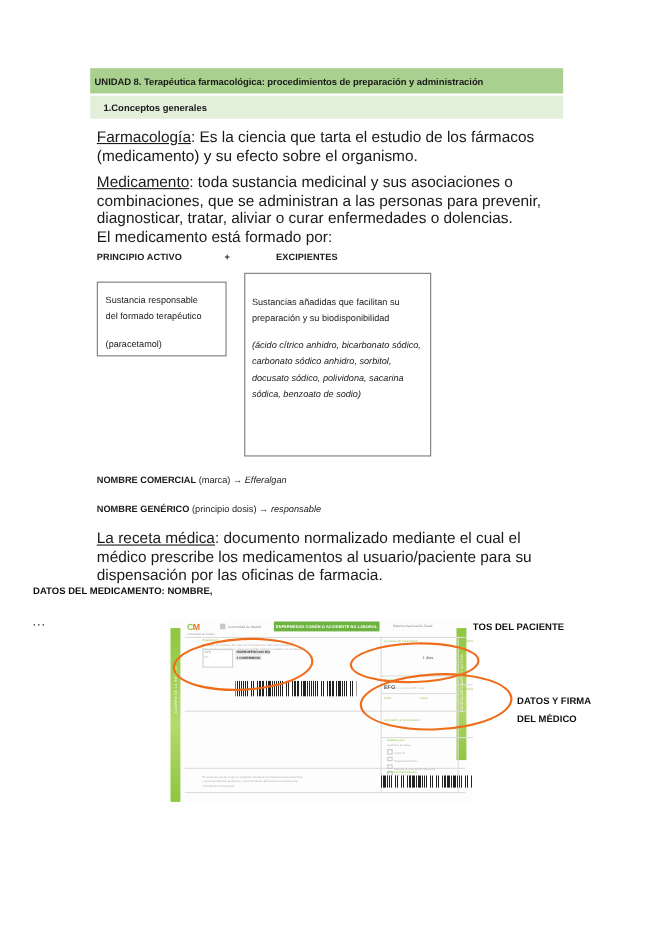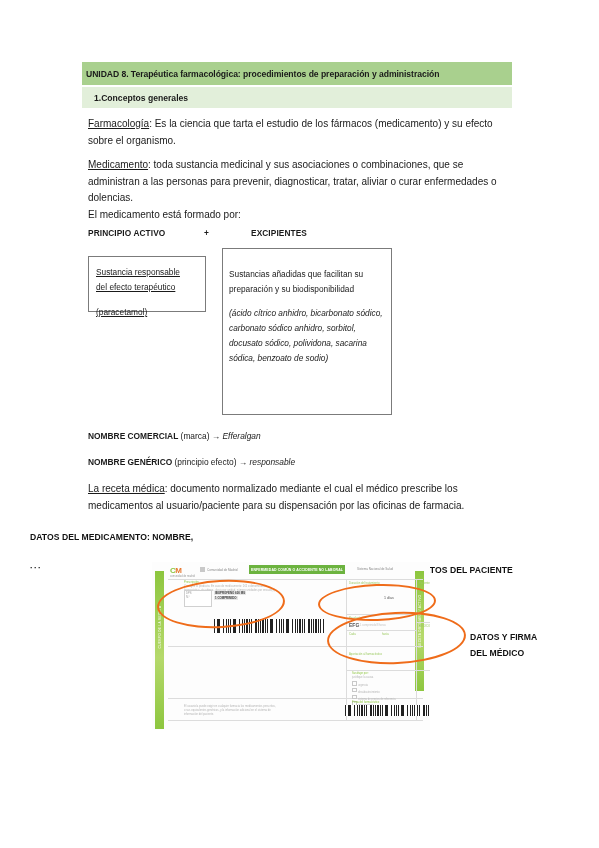--- a/index.html
+++ b/index.html
@@ -55,21 +55,21 @@
   .banner-sub span {
     font-size: 8.6px;
     font-weight: bold;
   }
 
   
   .para {
     position: absolute;
     left: 88px;
     width: 424px;
-    font-size: 10px;
+    font-size: 14px;
     line-height: 16.5px;
     color: #1a1a1a;
     text-align: left;
   }
   .para .u {
     text-decoration: underline;
     font-weight: normal;
   }
   .p1 { top: 116px; }
   .p2 { top: 157px; }
@@ -96,23 +96,22 @@
     box-sizing: border-box;
     background: #ffffff;
     font-size: 8.3px;
     line-height: 15px;
     color: #1a1a1a;
   }
   .box-pa {
     left: 88px;
     top: 256px;
     width: 118px;
-    height: 56px;
+    height: 68px;
     padding: 8px 0 0 7px;
-    text-decoration: underline;
   }
   .box-pa .l2 { display: block; }
   .box-pa .l3 { display: block; margin-top: 10px; }
 
   .box-ex {
     left: 222px;
     top: 248px;
     width: 170px;
     height: 167px;
     padding: 18px 6px 0 6px;
@@ -365,32 +364,32 @@
   <div class="para p3">El medicamento está formado por:</div>
 
   <div class="formula">
     <span class="f-pa">PRINCIPIO ACTIVO</span>
     <span class="f-plus">+</span>
     <span class="f-ex">EXCIPIENTES</span>
   </div>
 
   <div class="box box-pa">
     <span class="l1">Sustancia responsable</span>
-    <span class="l2">del efecto terapéutico</span>
+    <span class="l2">del formado terapéutico</span>
     <span class="l3">(paracetamol)</span>
   </div>
 
   <div class="box box-ex">
     <span class="head"> Sustancias añadidas que facilitan su preparación y su biodisponibilidad</span>
     <span class="ital">(ácido cítrico anhidro, bicarbonato sódico, carbonato sódico anhidro, sorbitol, docusato sódico, polividona, sacarina sódica, benzoato de sodio)</span>
   </div>
 
   <div class="nameline nl1"><b>NOMBRE COMERCIAL</b><span> (marca) </span><span>→</span> <i>Efferalgan</i></div>
 
-  <div class="nameline nl2"><b>NOMBRE GENÉRICO</b><span> (principio efecto) </span><span>→</span> <i>responsable</i></div>
+  <div class="nameline nl2"><b>NOMBRE GENÉRICO</b><span> (principio dosis) </span><span>→</span> <i>responsable</i></div>
 
   <div class="para p4"><span class="u">La receta médica</span><span>: documento normalizado mediante el cual el médico prescribe los medicamentos al usuario/paciente para su dispensación por las oficinas de farmacia.</span></div>
 
   <div class="annot annot-med">
     <div>DATOS DEL MEDICAMENTO: NOMBRE,</div>
   </div>
   <div class="annot annot-dots">···</div>
   <div class="annot annot-pac">DATOS DEL PACIENTE</div>
   <div class="annot annot-doc">
     <div>DATOS Y FIRMA</div>

